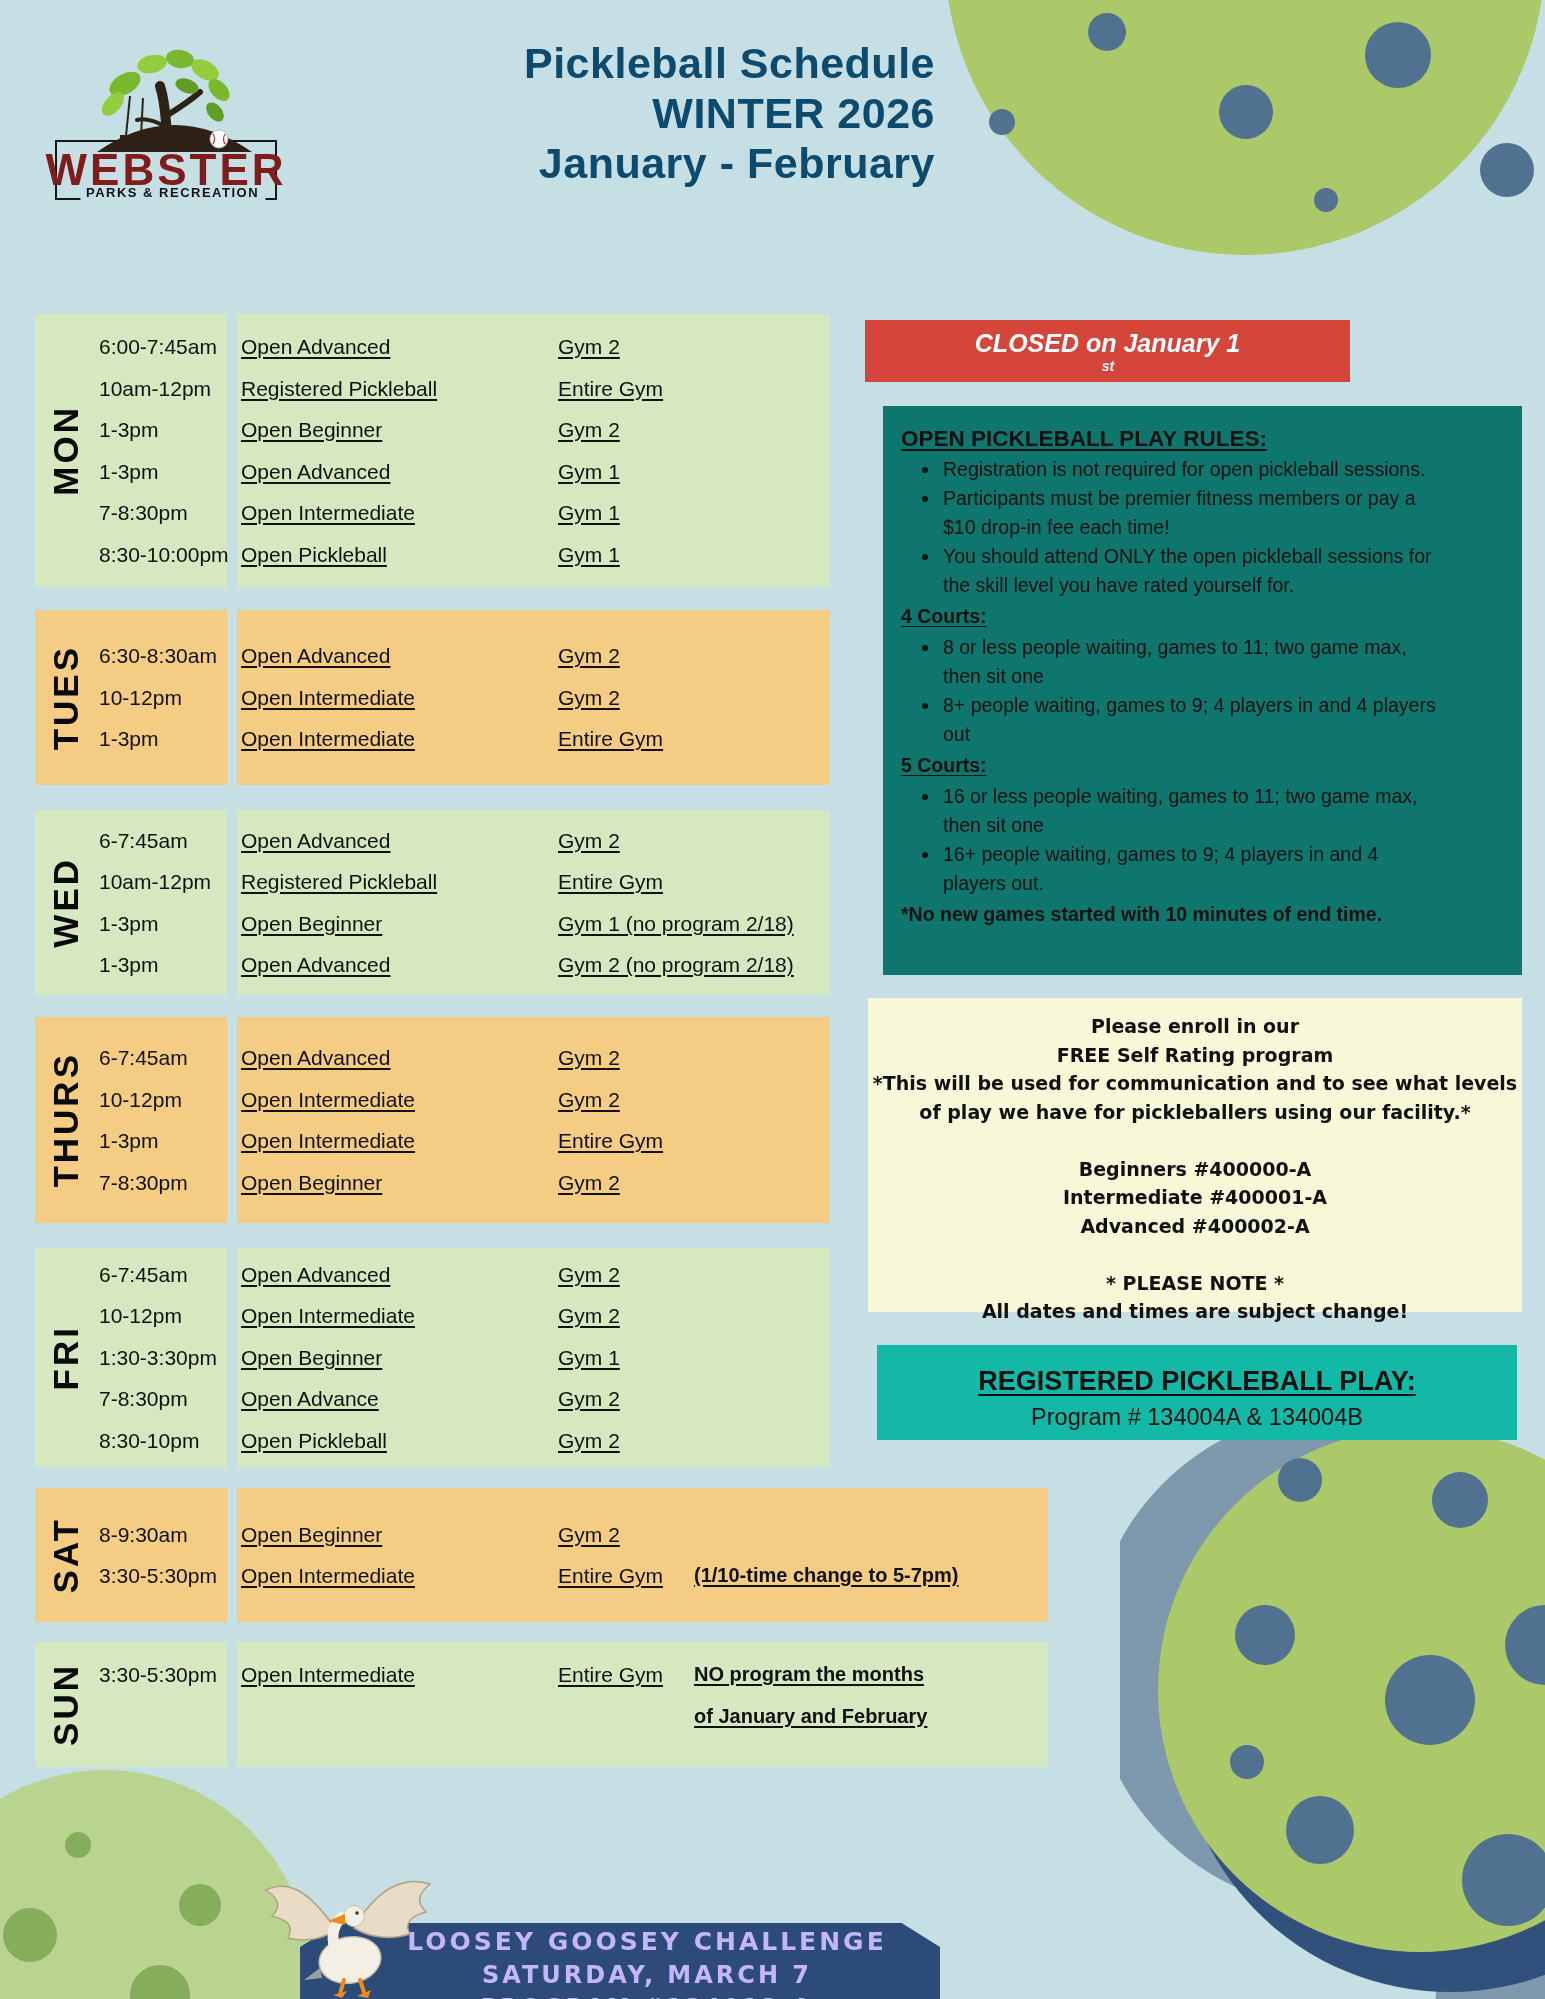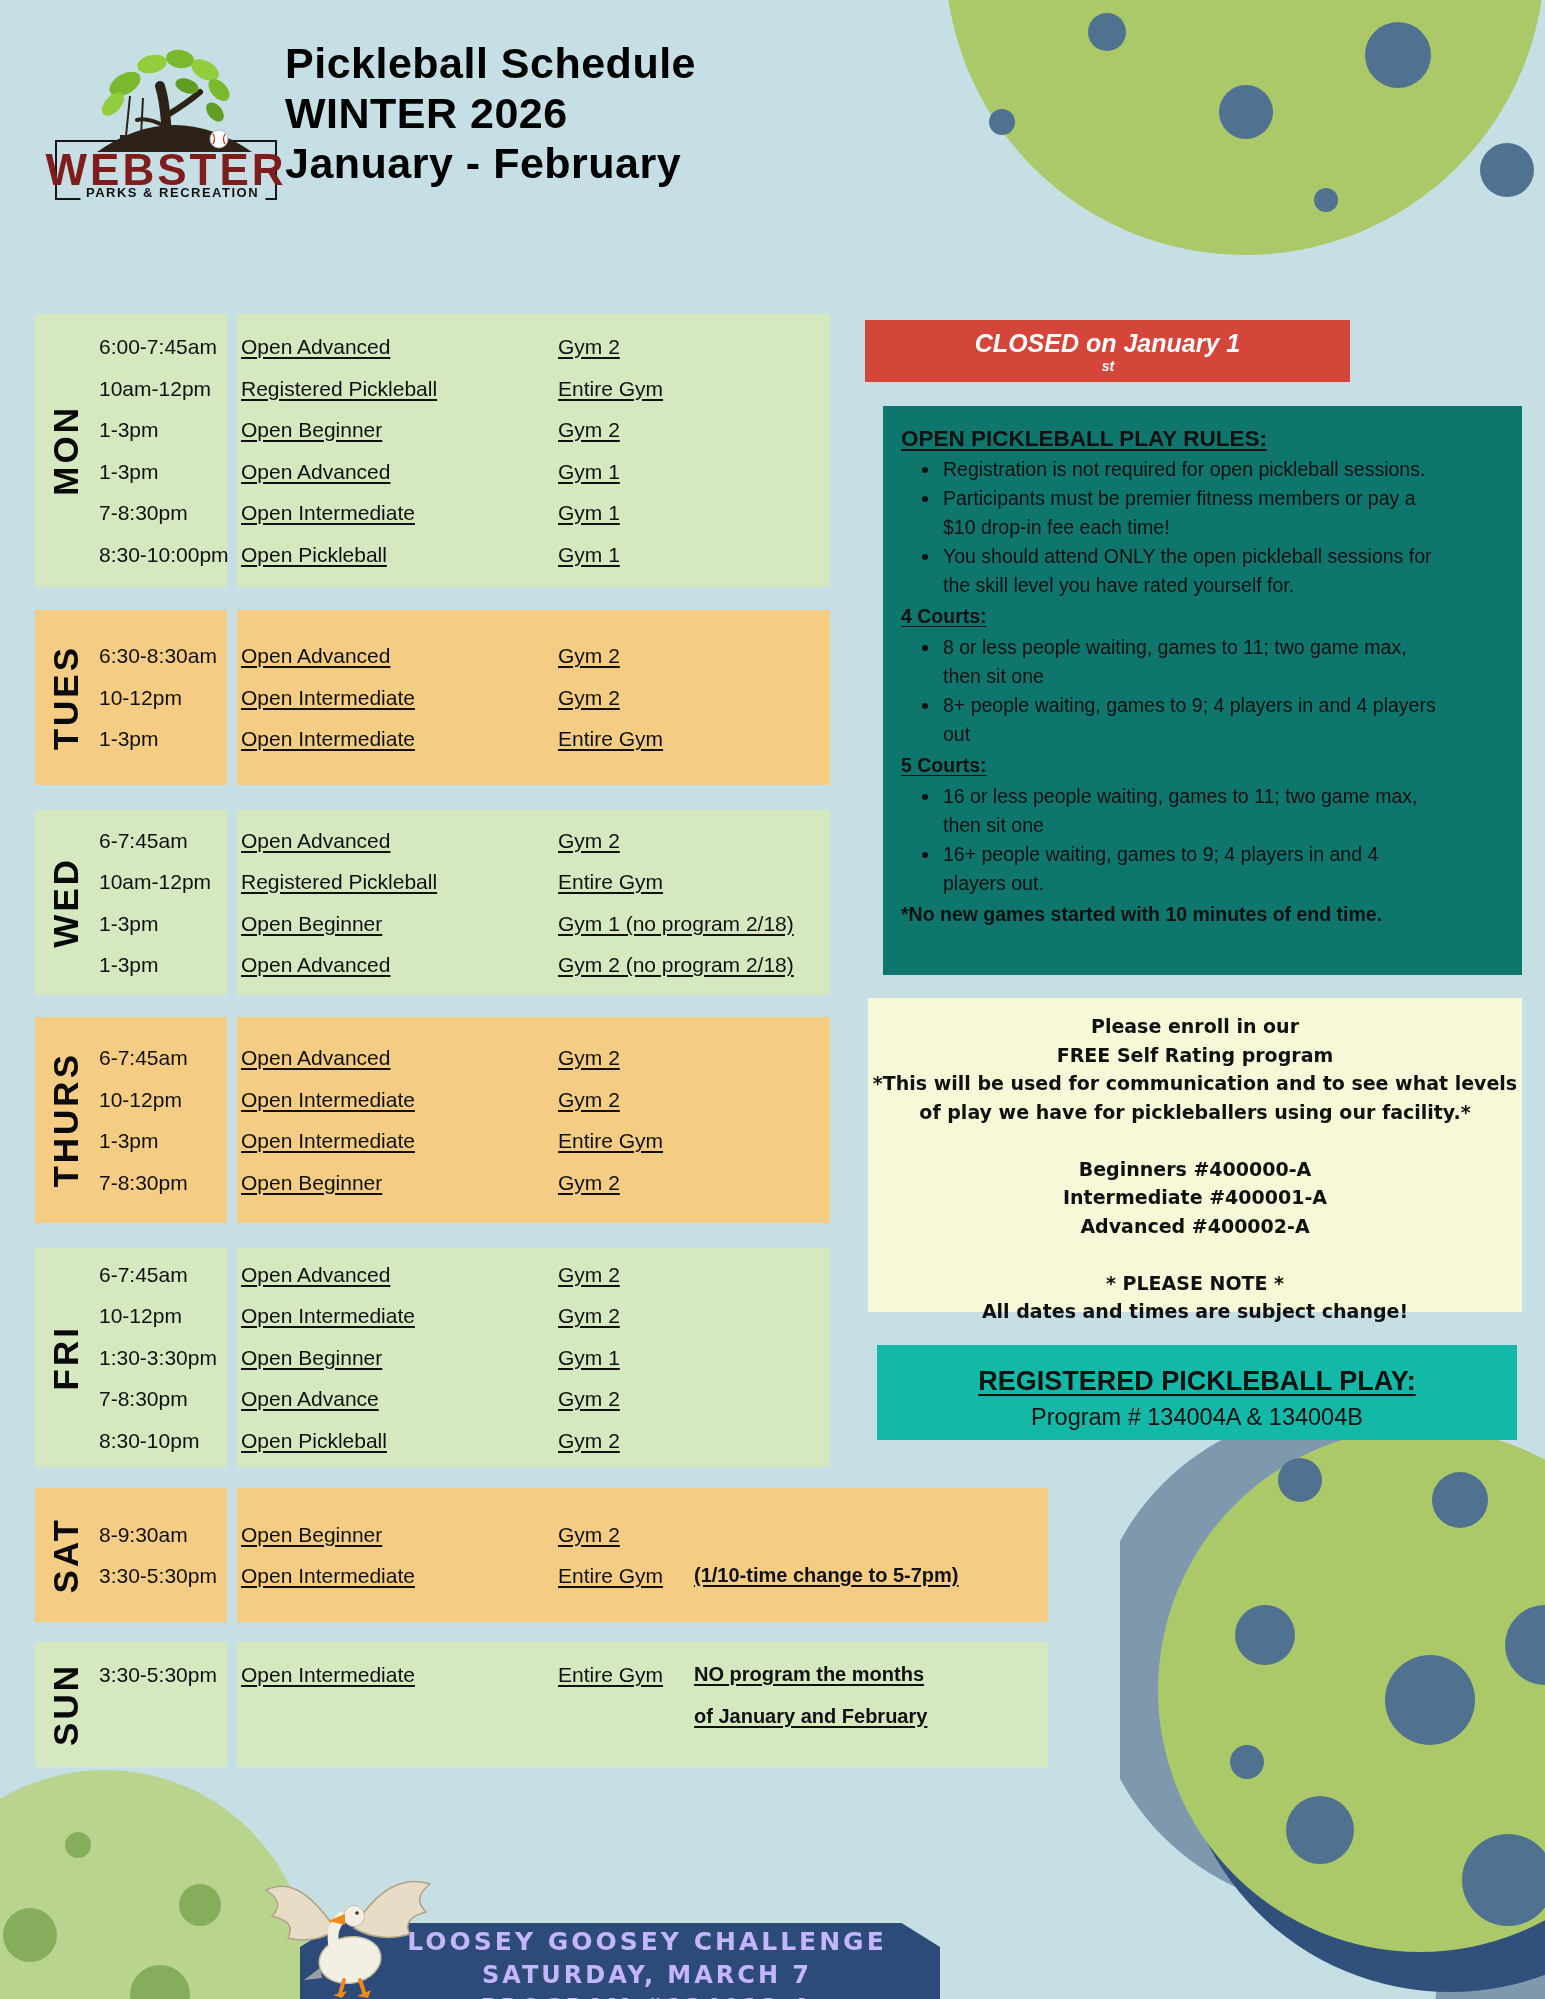--- a/index.html
+++ b/index.html
@@ -2,22 +2,22 @@
 <html><head>
 <meta charset="utf-8">
 <style>
   html,body{margin:0;padding:0;}
   #page{position:relative;width:1545px;height:1999px;background:#c5dfe5;overflow:hidden;
         font-family:"Liberation Sans",sans-serif;color:#111;}
   .abs{position:absolute;}
   svg{display:block;}
 
   
-  #title{position:absolute;left:285px;top:38px;width:650px;text-align:left;
-         color:#000000;font-weight:800;font-size:43px;line-height:50px;letter-spacing:.5px;}
+  #title{position:absolute;left:285px;top:38px;width:650px;text-align:right;
+         color:#0c4a6e;font-weight:800;font-size:43px;line-height:50px;letter-spacing:.5px;}
   #logo{position:absolute;left:55px;top:46px;width:235px;height:158px;}
   #logo .box{position:absolute;left:0;top:94px;width:218px;height:56px;border:2.5px solid #161616;
              display:flex;align-items:center;justify-content:center;}
   #logo .wordmark{font-size:44px;font-weight:700;letter-spacing:3px;color:#7f1d1d;}
   #logo .sub{position:absolute;top:139px;left:50%;transform:translateX(-50%);
              background:#c5dfe5;padding:0 6px;font-size:13px;font-weight:700;letter-spacing:1.5px;white-space:nowrap;}
 
   
   .green{background:#d5e8c0;}
   .orange{background:#f4cc84;}

